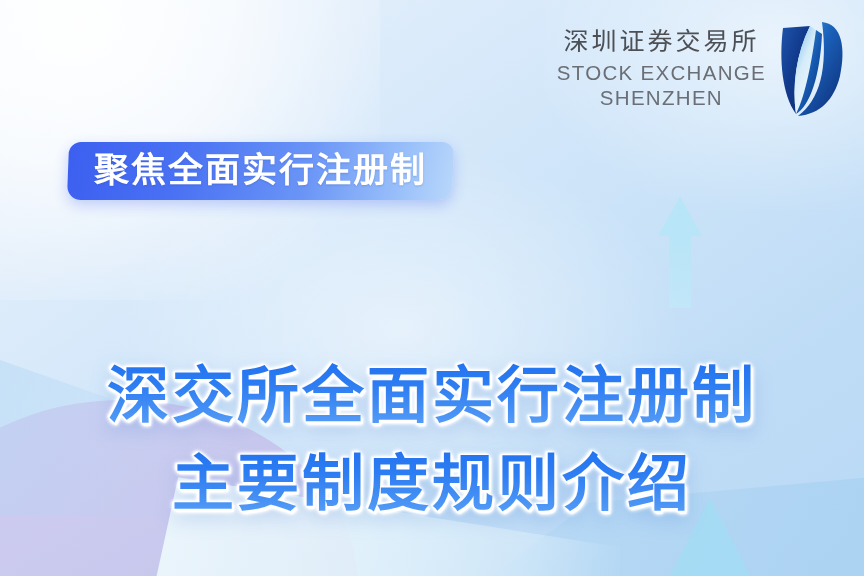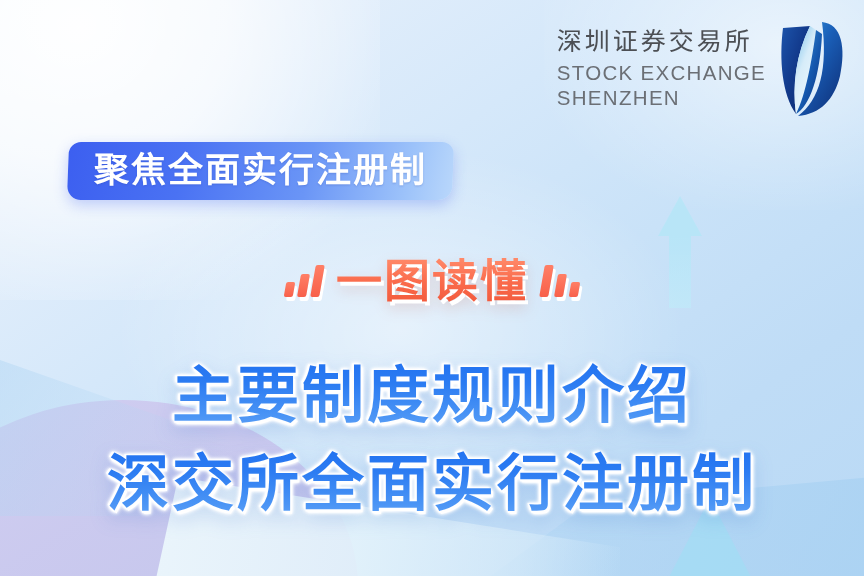--- a/index.html
+++ b/index.html
@@ -126,21 +126,21 @@
 
   
   .logo-block {
     position: absolute;
     right: 16px; top: 14px;
     display: flex;
     align-items: center;
     gap: 10px;
   }
   .logo-text {
-    text-align: left;
+    text-align: center;
     line-height: 1;
   }
   .logo-cn {
     font-size: 25px;
     letter-spacing: 3px;
     color: #4c4f54;
     font-weight: 500;
     white-space: nowrap;
   }
   .logo-en {
@@ -312,32 +312,19 @@
       <path d="M40 16 C 36 46, 30 80, 20 100 C 34 92, 44 62, 46 20 Z" fill="url(#leafInner)"></path>
 
       <path d="M46 8 C 66 10, 70 34, 64 62 C 58 86, 44 100, 22 102 C 44 86, 52 54, 46 8 Z" fill="url(#leafRight)"></path>
     </svg>
   </div>
 
   <div class="topic-badge">
     <span class="topic-badge-text">聚焦全面实行注册制</span>
   </div>
 
-  <div class="sub-headline">
-    <span class="tick-group left">
-      <i class="tick t1"></i>
-        <i class="tick t2"></i>
-        <i class="tick t3"></i>
-    </span>
-    <span class="sub-headline-text">一图读懂</span>
-    <span class="tick-group right">
-      <i class="tick t1"></i>
-        <i class="tick t2"></i>
-        <i class="tick t3"></i>
-    </span>
+
+  <div class="main-title">
+    <span class="title-line">深交所全面实行注册制</span>
+    <span class="title-line">主要制度规则介绍</span>
   </div>
 
-  <div class="main-title">
-    <span class="title-line">主要制度规则介绍</span>
-    <span class="title-line">深交所全面实行注册制</span>
-  </div>
-
 </div>
 
 </body></html>

